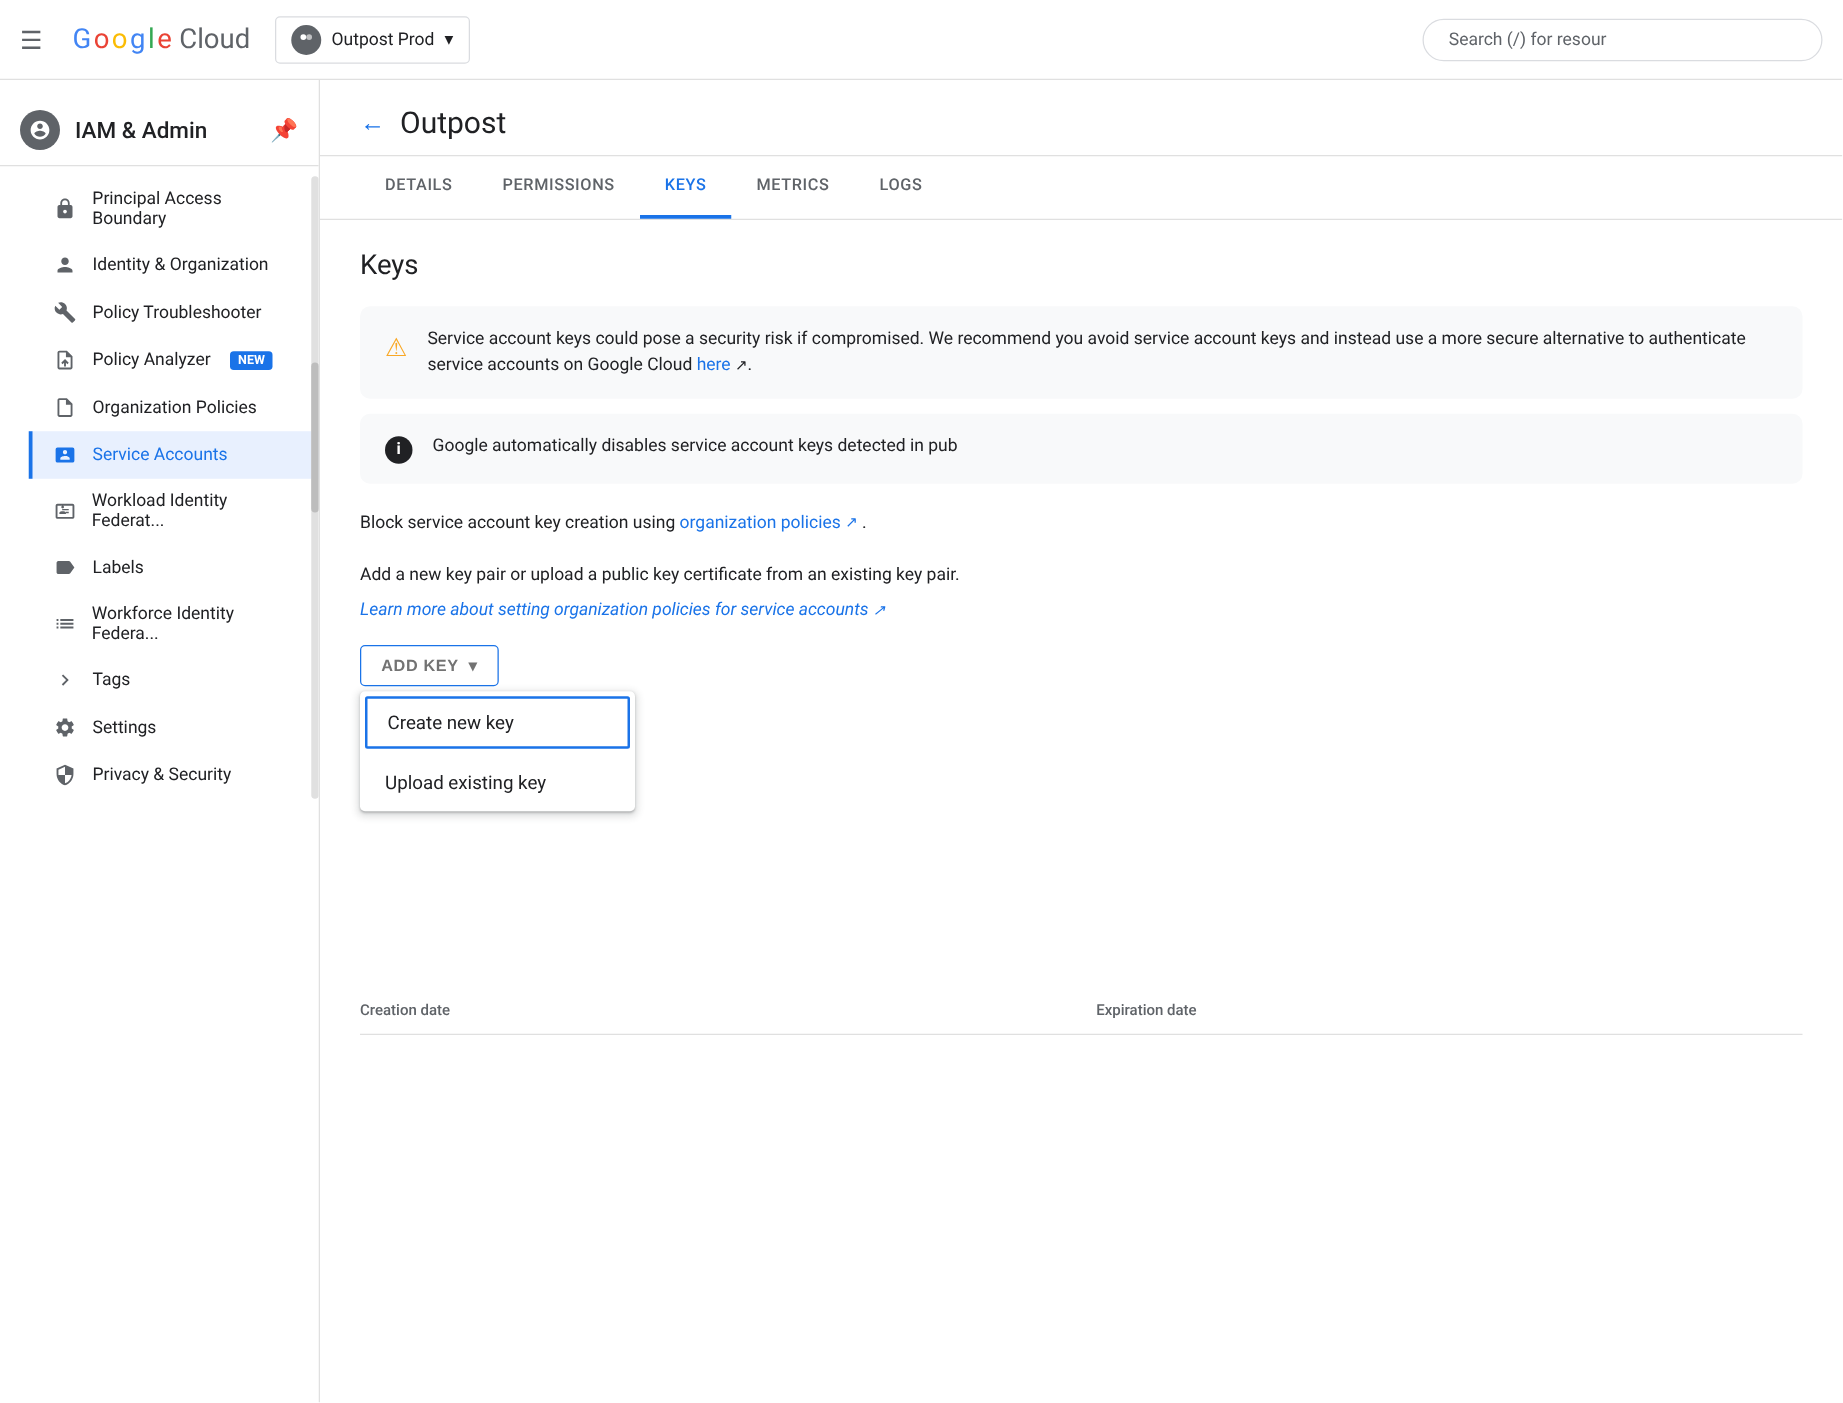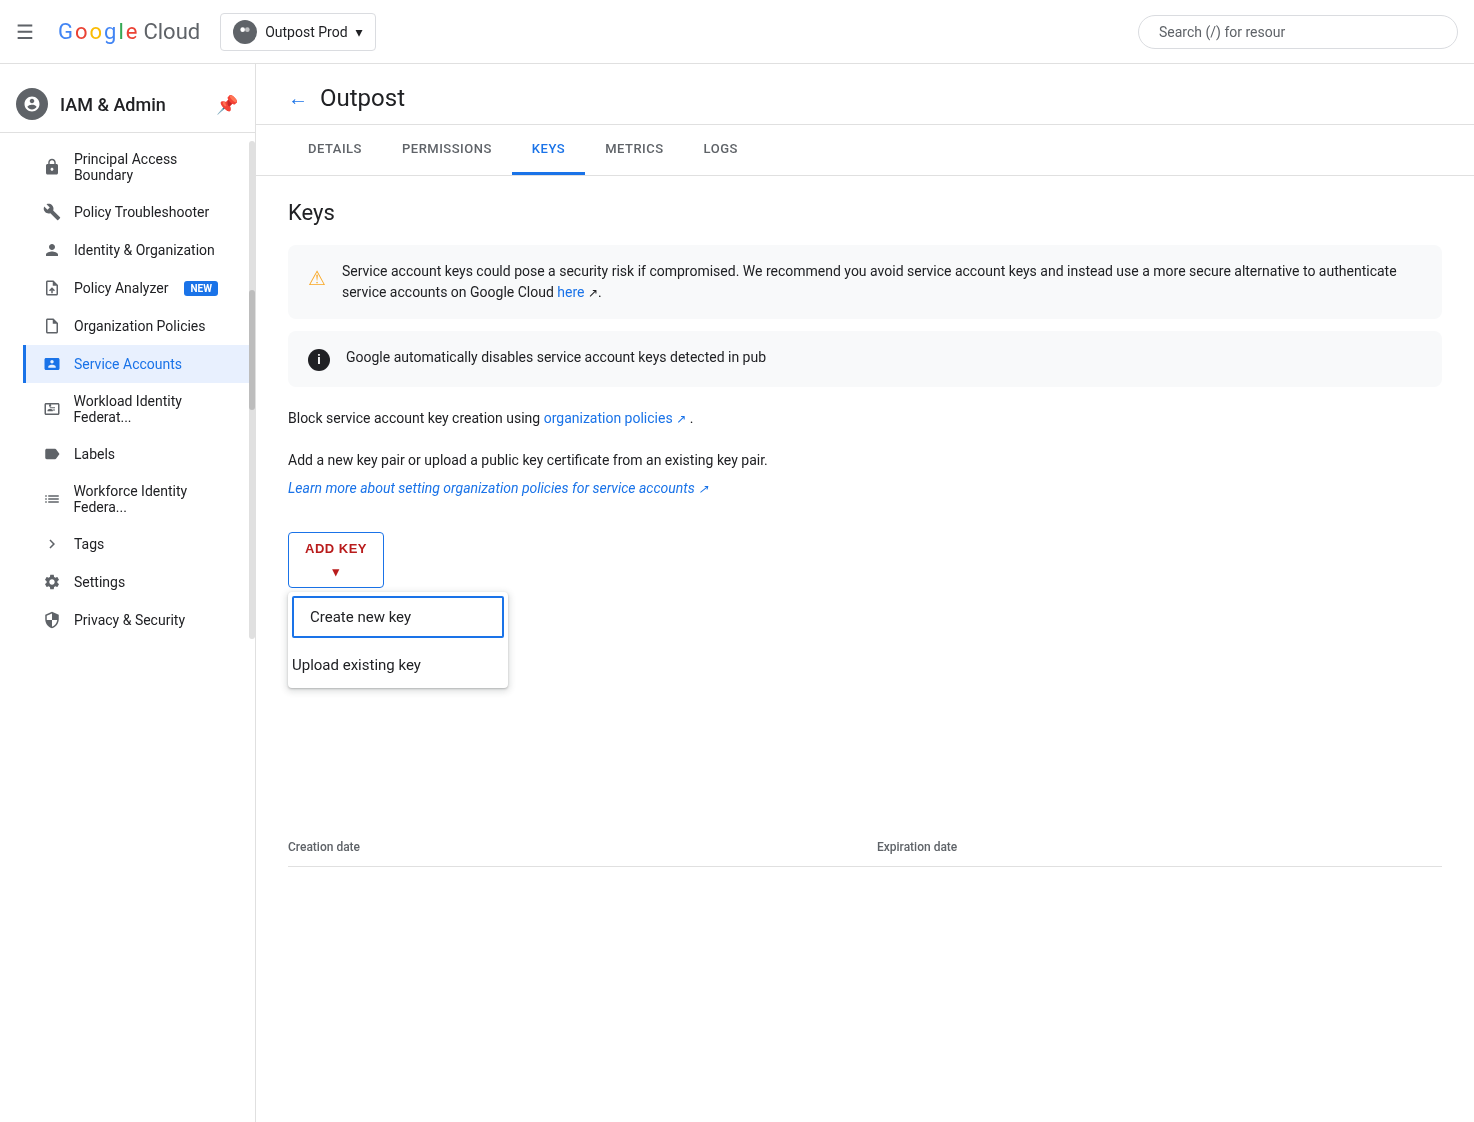--- a/index.html
+++ b/index.html
@@ -144,36 +144,36 @@
       color: white; font-size: 13px; font-weight: 700; flex-shrink: 0; margin-top: 2px;
     }
     .link-blue { color: #1a73e8; text-decoration: none; cursor: pointer; }
 
     .info-text { margin: 20px 0 8px; font-size: 14px; line-height: 1.6; }
 
     
     .add-key-btn {
       display: inline-flex; align-items: center; gap: 8px;
       border: 1px solid #1a73e8; border-radius: 4px;
-      padding: 8px 16px; color: #b91c1c; font-size: 13px; font-weight: 600;
+      padding: 8px 16px; color: #737373; font-size: 13px; font-weight: 600;
       cursor: pointer; text-transform: uppercase; letter-spacing: 0.5px;
-      background: white; margin-top: 32px; flex-direction: column;
+      background: white; margin-top: 16px;
     }
 
     
     .dropdown-container { position: relative; display: inline-block; }
     .dropdown-menu {
       position: absolute; top: calc(100% + 4px); left: 0;
       background: white; border-radius: 4px;
       box-shadow: 0 2px 6px 2px rgba(60,64,67,0.15), 0 1px 2px rgba(60,64,67,0.3);
       z-index: 100; min-width: 220px;
       overflow: hidden;
     }
     .dropdown-item {
-      padding: 14px 4px; font-size: 15px; cursor: pointer;
+      padding: 14px 20px; font-size: 15px; cursor: pointer;
       color: #202124; white-space: nowrap;
     }
     .dropdown-item.highlighted {
       border: 2px solid #1a73e8; margin: 4px; padding: 10px 16px; border-radius: 2px;
     }
 
     
     .table-header-row {
       display: flex; gap: 24px;
       padding: 12px 0; margin-top: 240px;
@@ -234,33 +234,33 @@
           <svg width="18" height="18" viewBox="0 0 24 24" fill="currentColor">
               <path d="M18 8h-1V6c0-2.76-2.24-5-5-5S7 3.24 7 6v2H6c-1.1 0-2 .9-2 2v10c0 1.1.9 2 2 2h12c1.1 0 2-.9 2-2V10c0-1.1-.9-2-2-2zm-6 9c-1.1 0-2-.9-2-2s.9-2 2-2 2 .9 2 2-.9 2-2 2zm3.1-9H8.9V6c0-1.71 1.39-3.1 3.1-3.1 1.71 0 3.1 1.39 3.1 3.1v2z"></path>
             </svg>
         </span>
         <span>Principal Access Boundary</span>
       </div>
 
       <div class="sidebar-item">
         <span class="sidebar-item-icon">
           <svg width="18" height="18" viewBox="0 0 24 24" fill="currentColor">
+              <path d="M12 12c2.21 0 4-1.79 4-4s-1.79-4-4-4-4 1.79-4 4 1.79 4 4 4zm0 2c-2.67 0-8 1.34-8 4v2h16v-2c0-2.66-5.33-4-8-4z"></path>
+            </svg>
+        </span>
+        <span>Identity &amp; Organization</span>
+      </div>
+
+      <div class="sidebar-item">
+        <span class="sidebar-item-icon">
+          <svg width="18" height="18" viewBox="0 0 24 24" fill="currentColor">
               <path d="M22.7 19l-9.1-9.1c.9-2.3.4-5-1.5-6.9-2-2-5-2.4-7.4-1.3L9 6 6 9 1.6 4.7C.4 7.1.9 10.1 2.9 12.1c1.9 1.9 4.6 2.4 6.9 1.5l9.1 9.1c.4.4 1 .4 1.4 0l2.3-2.3c.5-.4.5-1.1.1-1.4z"></path>
             </svg>
         </span>
         <span>Policy Troubleshooter</span>
-      </div>
-
-      <div class="sidebar-item">
-        <span class="sidebar-item-icon">
-          <svg width="18" height="18" viewBox="0 0 24 24" fill="currentColor">
-              <path d="M12 12c2.21 0 4-1.79 4-4s-1.79-4-4-4-4 1.79-4 4 1.79 4 4 4zm0 2c-2.67 0-8 1.34-8 4v2h16v-2c0-2.66-5.33-4-8-4z"></path>
-            </svg>
-        </span>
-        <span>Identity &amp; Organization</span>
       </div>
 
       <div class="sidebar-item">
         <span class="sidebar-item-icon">
           <svg width="18" height="18" viewBox="0 0 24 24" fill="currentColor">
               <path d="M14 2H6c-1.1 0-1.99.9-1.99 2L4 20c0 1.1.89 2 1.99 2H18c1.1 0 2-.9 2-2V8l-6-6zm4 18H6V4h7v5h5v11zM8 15.01l1.41 1.41L11 14.84V19h2v-4.16l1.59 1.59L16 15.01 12.01 11 8 15.01z"></path>
             </svg>
         </span>
         <span>Policy Analyzer</span>
         <span class="new-badge">NEW</span>

